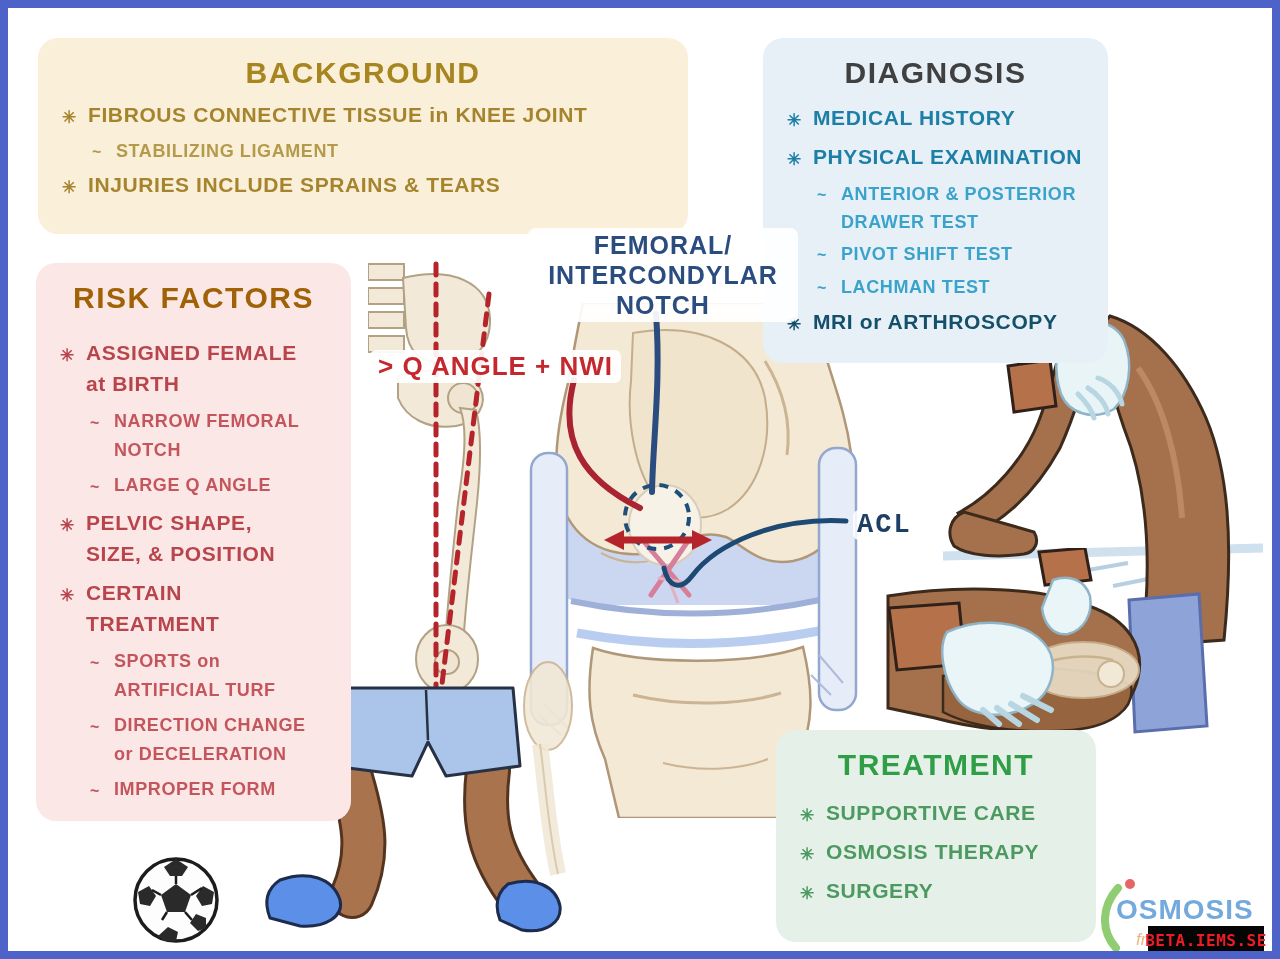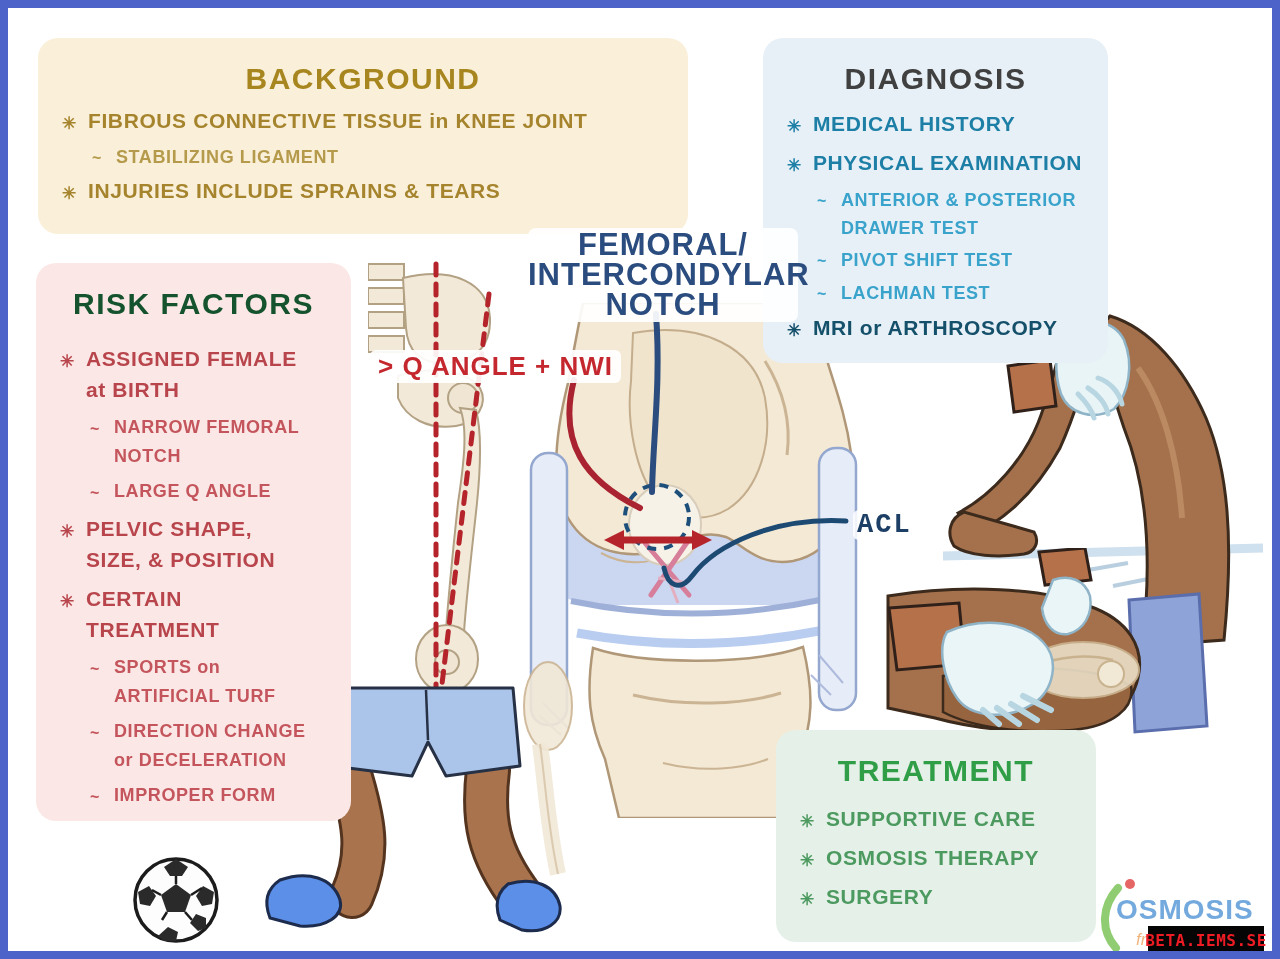--- a/index.html
+++ b/index.html
@@ -1,55 +1,55 @@
 <!DOCTYPE html>
 <html><head>
 <meta charset="utf-8">
 <style>
   html,body{margin:0;padding:0;background:#ffffff;}
   #stage{
     position:relative;width:1280px;height:959px;overflow:hidden;
     background:#ffffff;font-family:"Liberation Sans",sans-serif;
     box-sizing:border-box;border:8px solid #4e63c9;
   }
-  .panel{position:absolute;border-radius:20px;box-sizing:border-box;padding:24px 24px;}
+  .panel{position:absolute;border-radius:20px;box-sizing:border-box;padding:18px 24px;}
   .panel-title{font-weight:bold;font-size:30px;letter-spacing:1.5px;text-align:center;margin-bottom:14px;}
   .item{display:flex;align-items:flex-start;font-weight:bold;letter-spacing:.6px;}
   .item .b{flex:none;width:26px;font-size:17px;padding-top:3px;}
   .item .t{white-space:pre-line;}
   .item.sub{padding-left:30px;}
   .item.sub .b{width:24px;font-size:16px;padding-top:1px;}
 
   
   #background-panel{left:30px;top:30px;width:650px;height:196px;background:#faf0da;}
   #background-panel .panel-title{color:#a8861f;margin-bottom:10px;}
   #background-panel .item{color:#a5842d;font-size:21px;line-height:30px;margin-bottom:4px;}
   #background-panel .item.sub{color:#b49a4a;font-size:18px;line-height:28px;}
 
   
   #risk-panel{left:28px;top:255px;width:315px;height:558px;background:#fbe8e6;}
-  #risk-panel .panel-title{color:#14532d;margin-bottom:22px;}
+  #risk-panel .panel-title{color:#a16207;margin-bottom:22px;}
   #risk-panel .item{color:#b8454c;font-size:21px;line-height:31px;margin-bottom:8px;}
   #risk-panel .item.sub{color:#c4555c;font-size:18px;line-height:29px;margin-bottom:6px;}
 
   
   #diagnosis-panel{left:755px;top:30px;width:345px;height:325px;background:#e7f0f7;}
   #diagnosis-panel .panel-title{color:#404040;margin-bottom:12px;}
   #diagnosis-panel .item{color:#1d7fa6;font-size:21px;line-height:32px;margin-bottom:4px;}
   #diagnosis-panel .item.sub{color:#3aa3cb;font-size:18px;line-height:28px;margin-bottom:4px;}
   #diagnosis-panel .item.strong{color:#15506b;}
 
   
   #treatment-panel{left:768px;top:722px;width:320px;height:212px;background:#e5f1e8;}
   #treatment-panel .panel-title{color:#2f9e47;margin-bottom:14px;}
   #treatment-panel .item{color:#4d9a60;font-size:21px;line-height:34px;margin-bottom:2px;}
 
   
   .anno{position:absolute;font-weight:bold;white-space:pre-line;text-align:center;}
-  #femoral-notch-label{left:520px;top:220px;width:270px;font-size:31px;line-height:30px;
+  #femoral-notch-label{left:520px;top:220px;width:270px;font-size:25px;line-height:30px;
     color:#2b4c7e;letter-spacing:1px;background:rgba(255,255,255,.92);border-radius:8px;padding:2px 0;}
   #q-angle-label{left:362px;top:342px;font-size:26px;color:#c5272f;letter-spacing:1px;
     background:rgba(255,255,255,.92);border-radius:6px;padding:1px 8px;}
   #acl-label{left:845px;top:502px;font-size:27px;color:#1d3f66;letter-spacing:2px;
     background:rgba(255,255,255,.85);border-radius:6px;padding:0 4px;font-family:Liberation Mono, monospace;}
 
   .illus{position:absolute;}
 
   
   #osmosis-logo-text{position:absolute;left:1108px;top:886px;font-size:28px;font-weight:bold;

